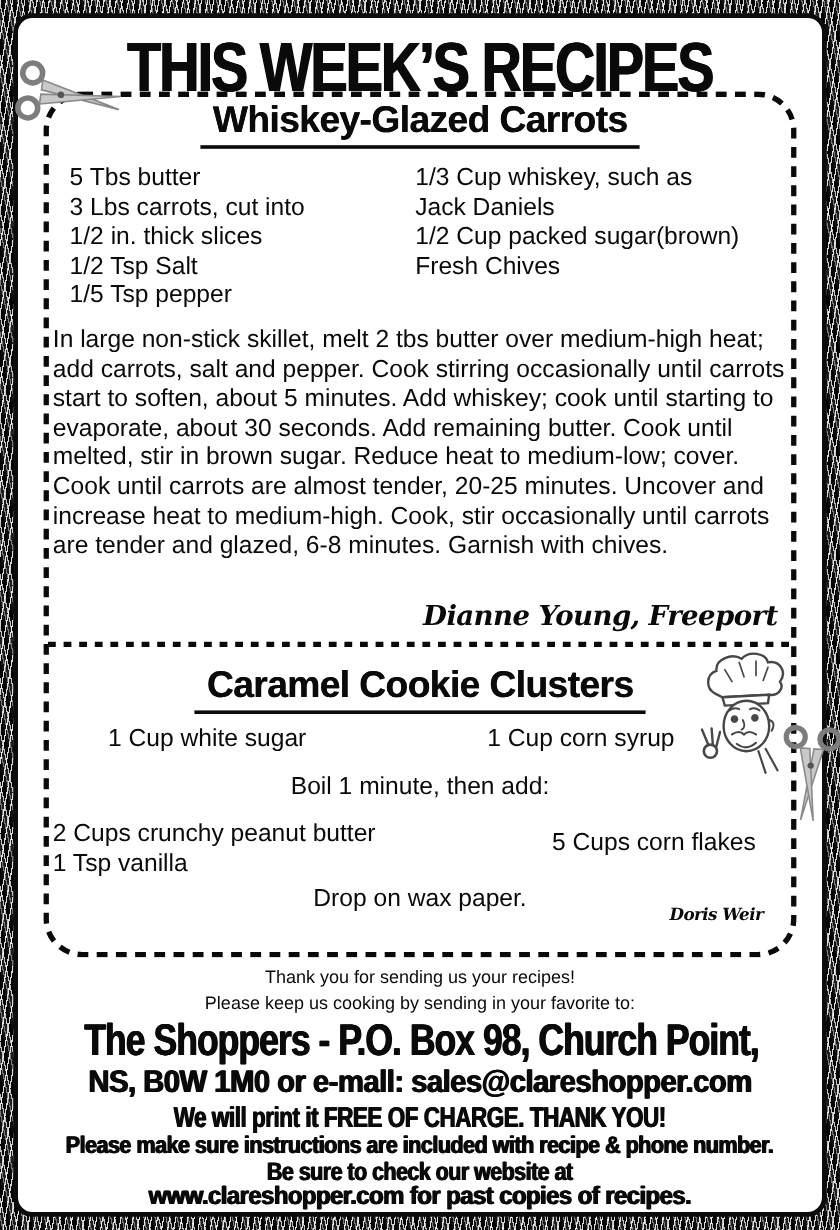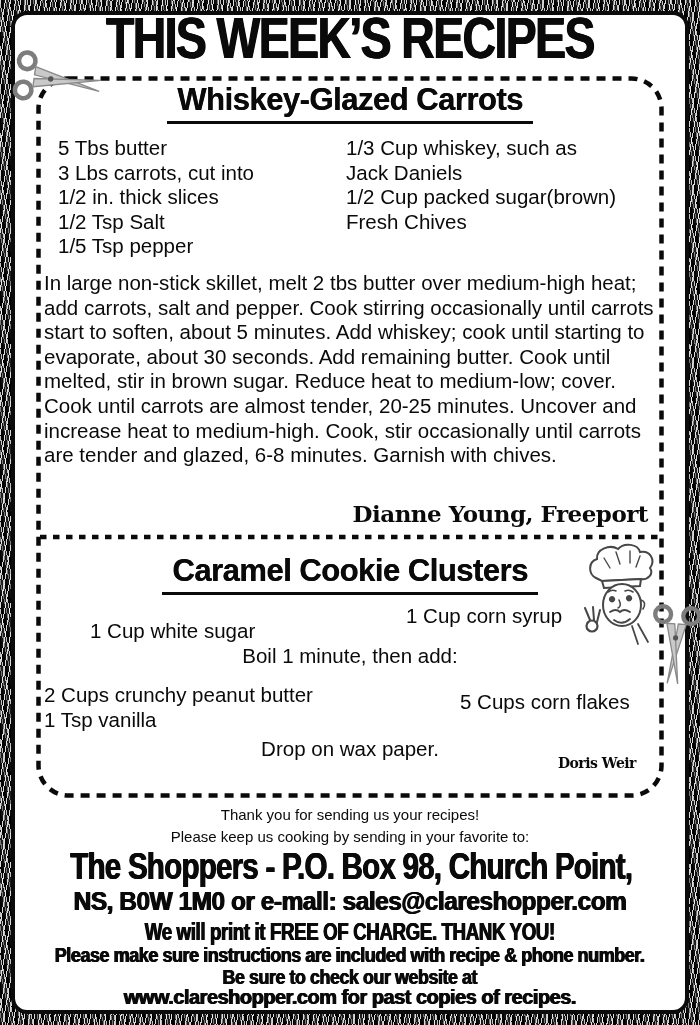--- a/index.html
+++ b/index.html
@@ -17,36 +17,36 @@
   }
   .inner{
     position:absolute; inset:11px; background:#fff;
     border:4px solid #0b0b0b; border-radius:16px;
   }
   
   .cond{display:inline-block; font-weight:bold; white-space:nowrap; transform-origin:center top;}
   .thick{text-shadow:0.7px 0 currentColor, -0.7px 0 currentColor;}
   .center-line{position:absolute; left:0; right:0; text-align:center;}
 
-  .page-title{top:4px; z-index:5;}
+  .page-title{top:23px; z-index:5;}
   .page-title .cond{font-size:58px; letter-spacing:-2px; transform:scaleX(0.80);}
 
   
   .coupon{position:absolute; left:36px; top:76px; width:628px; height:722px; z-index:2;}
   .coupon-outline{position:absolute; left:0; top:0;}
   .coupon .abs{position:absolute;}
 
   .recipe-title .underlined{
     display:inline-block; font-weight:bold; font-size:31px; letter-spacing:-0.5px;
     border-bottom:3px solid #0a0a0a; padding:0 10px 3px;
     text-shadow:0.4px 0 currentColor;
   }
   .body-text{font-size:20.5px; line-height:24.6px;}
   .attrib{
-    font-family:"DejaVu Serif", serif; font-weight:bold;
+    font-family:"DejaVu Serif", serif; font-style:italic; font-weight:bold;
     font-size:23px; letter-spacing:-0.5px;
   }
 
   .footer-line{position:absolute; left:0; right:0; text-align:center; z-index:4;}
   .f-reg{font-size:15px; line-height:22px;}
   .bc{display:inline-block; font-weight:bold; white-space:nowrap; transform-origin:center top;
       text-shadow:0.6px 0 currentColor, -0.6px 0 currentColor; letter-spacing:-0.5px;}
 
   .scissors{position:absolute; z-index:6;}
   .chef{position:absolute; z-index:3;}
@@ -117,21 +117,21 @@
         <path d="M39,58 q3,6 -1,8" stroke-width="1.6"></path>
         <path d="M30,70 q6,-4 10,0 q4,-4 10,0" stroke-width="1.8"></path>
         <path d="M34,78 q8,6 16,-1" stroke-width="1.8"></path>
         <path d="M61,58 q6,2 2,9" stroke-width="1.6"></path>
         <circle cx="12" cy="84" r="5.5" stroke-width="2.2"></circle>
         <path d="M10,78 L5,66 M14,78 L13,65 M17,80 L20,68" stroke-width="2"></path>
         <path d="M58,82 L68,100 M52,84 L58,102" stroke-width="1.8"></path>
       </svg>
     </div>
 
-    <div class="abs body-text" style="top:528px; left:54px;margin-top:15px;">1 Cup white sugar</div>
+    <div class="abs body-text" style="top:528px; left:54px;">1 Cup white sugar</div>
     <div class="abs body-text" style="top:528px; left:338px;margin-left:32px;">1 Cup corn syrup</div>
 
     <div class="abs center-line body-text" style="top:568px;">Boil 1 minute, then add:</div>
 
     <div class="abs body-text" style="top:607px; left:8px;">
       <div>2 Cups crunchy peanut butter</div>
       <div>1 Tsp vanilla</div>
     </div>
     <div class="abs body-text" style="top:614px; left:424px;">5 Cups corn flakes</div>
 

